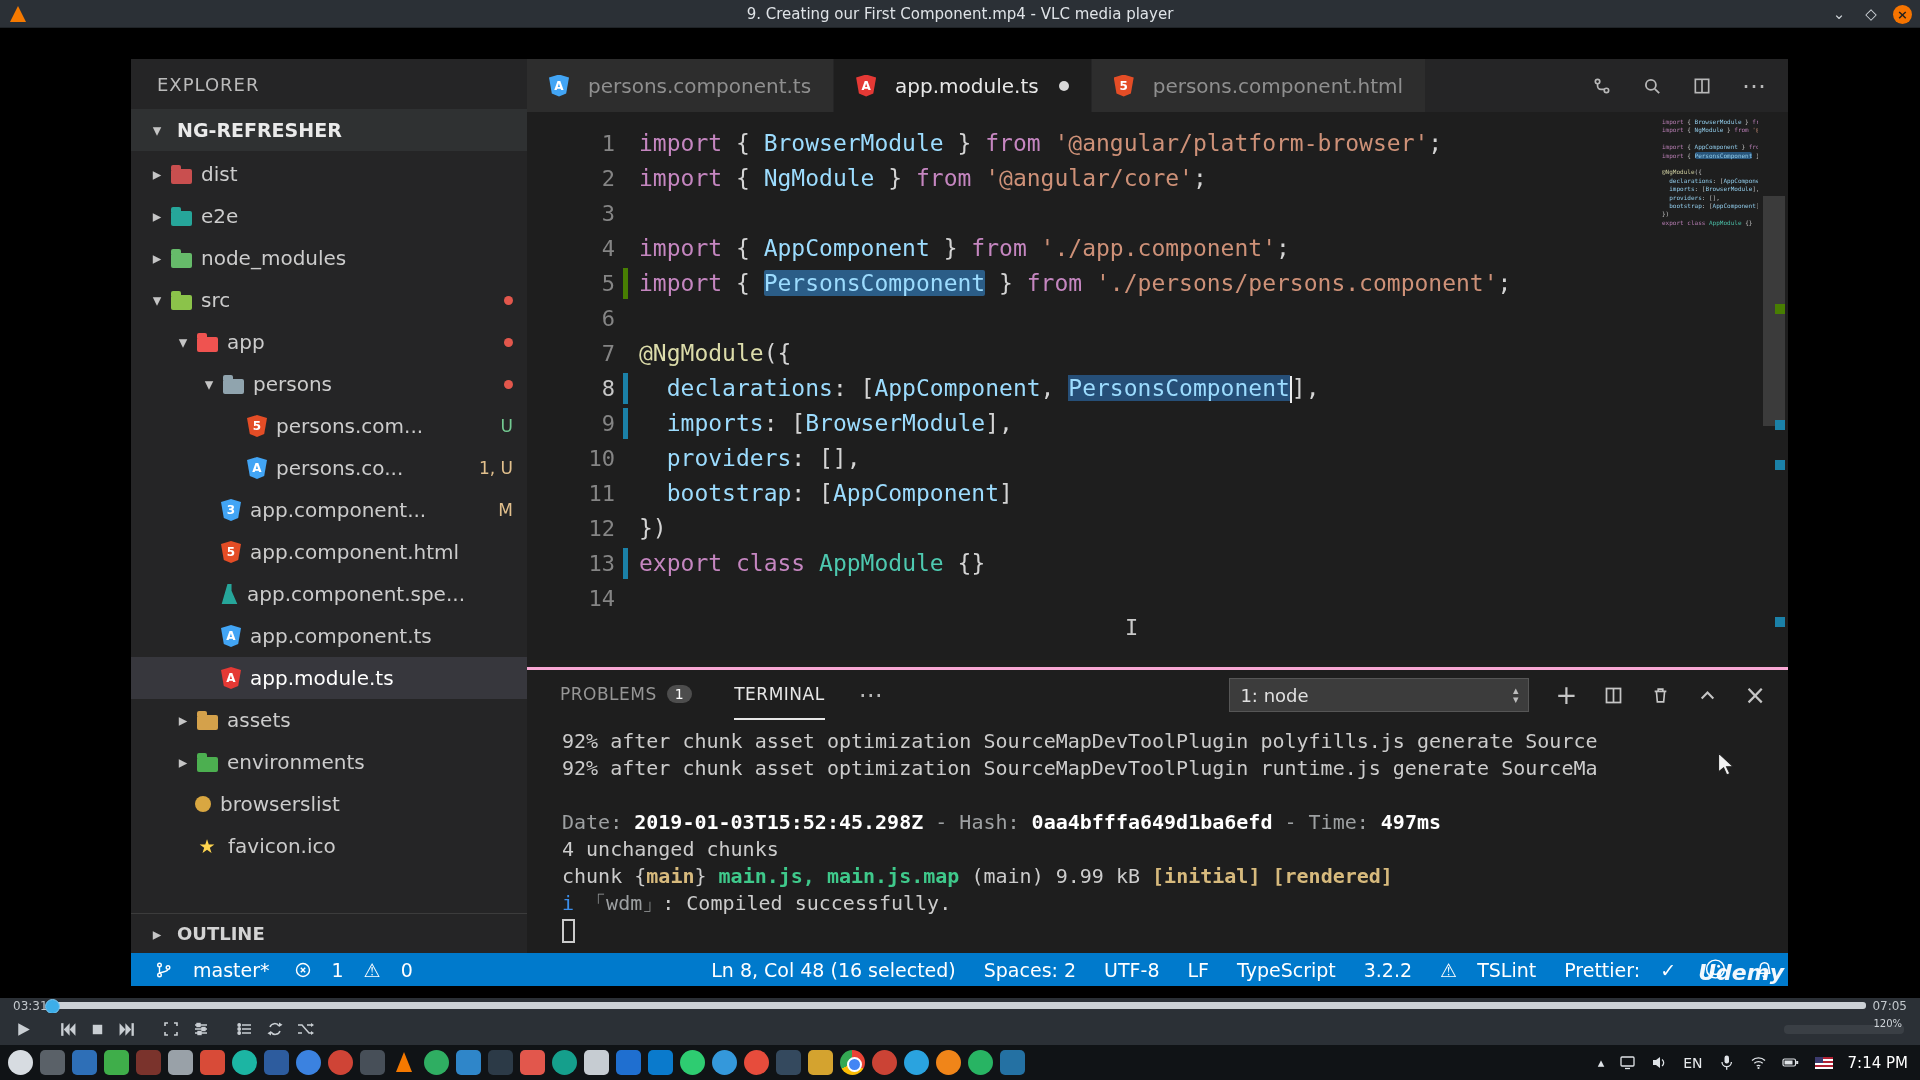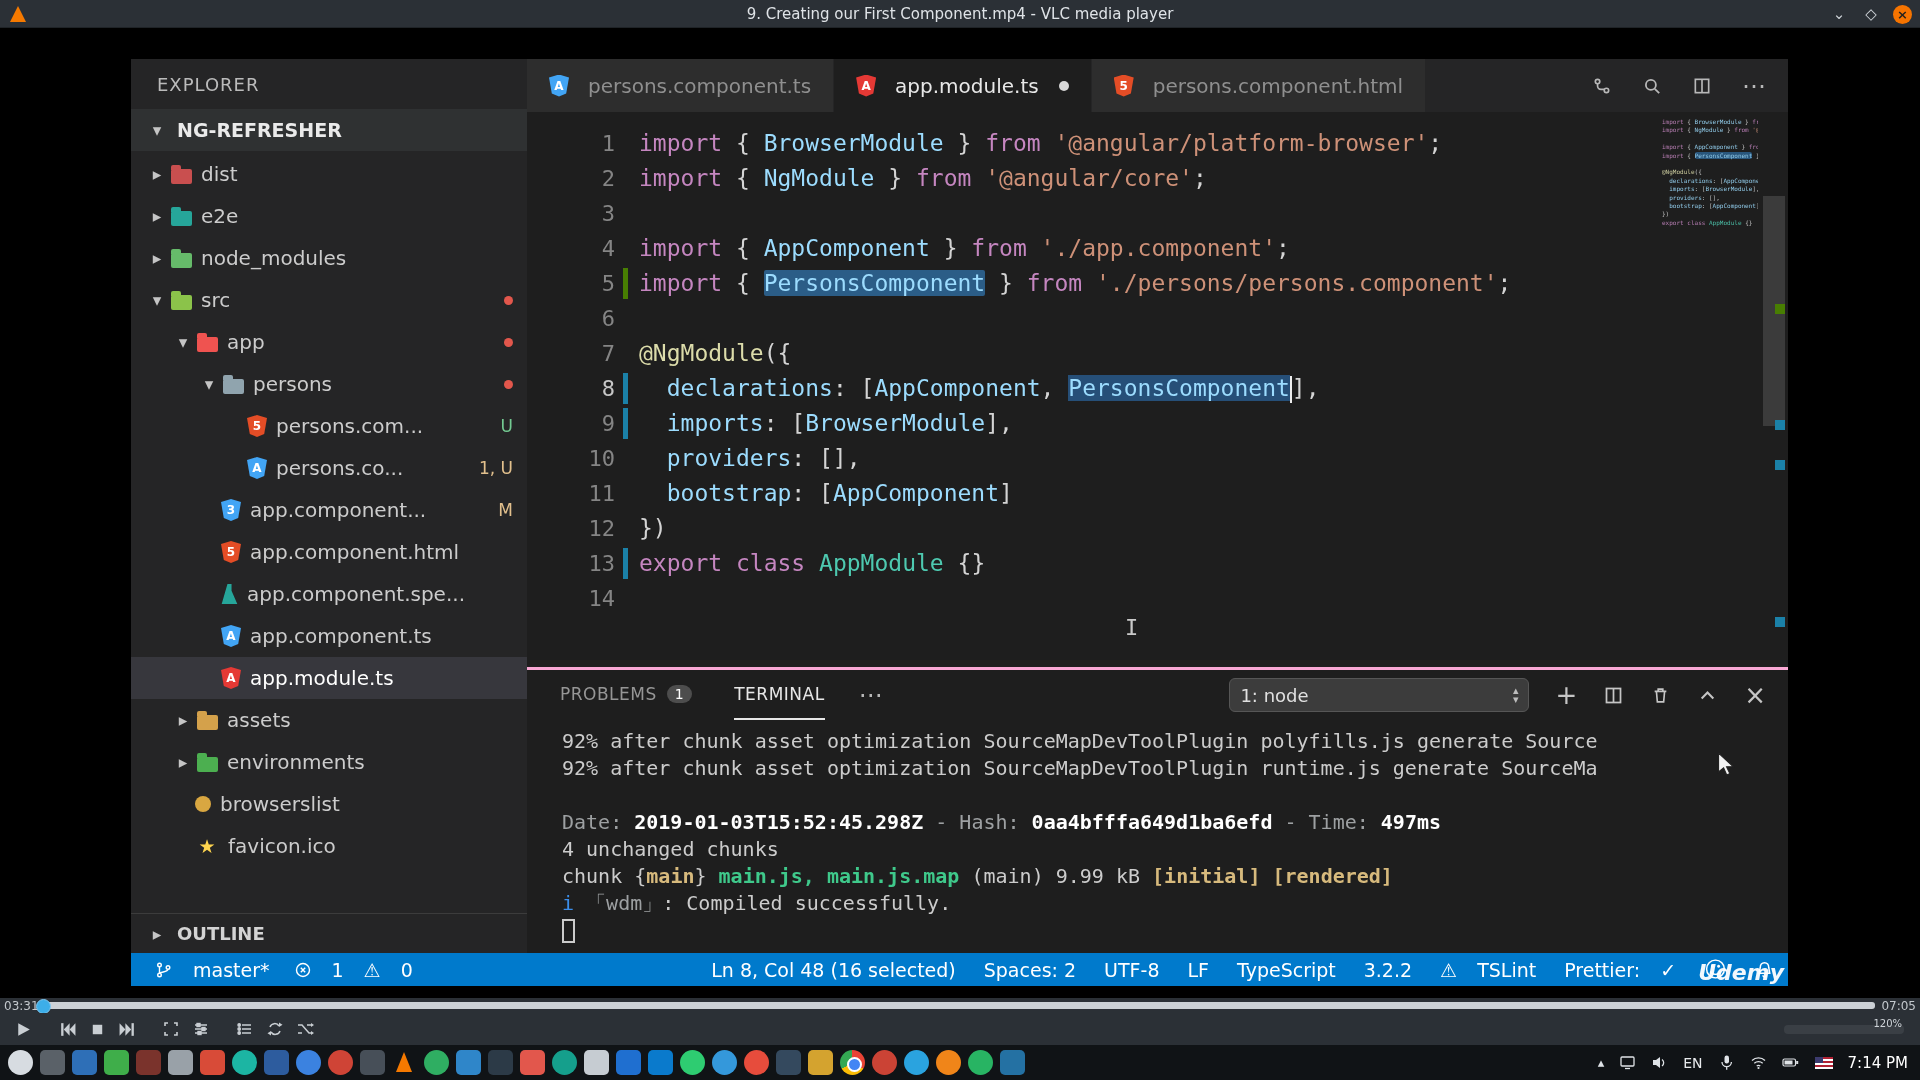--- a/index.html
+++ b/index.html
@@ -89,21 +89,21 @@
   
   .panel { height:286px; flex:none; border-top:3px solid #f9a8d4; background:#1e1e1e; display:flex; flex-direction:column; }
   .p-head { height:50px; flex:none; display:flex; align-items:center; padding-left:33px; }
   .p-tabs { display:flex; gap:42px; align-items:center; }
   .p-tab { font-size:17px; letter-spacing:.5px; color:#969696; display:flex; align-items:center; gap:10px;
     height:50px; border-bottom:2px solid transparent; }
   .p-tab.active { color:#e7e7e7; border-bottom-color:#e7e7e7; }
   .p-badge { background:#4d4d4d; color:#fff; font-size:14px; border-radius:10px; padding:1px 8px; }
   .p-more { margin-left:34px; color:#b8b8b8; font-size:24px; }
   .p-right { margin-left:auto; display:flex; align-items:center; gap:26px; padding-right:22px; color:#c5c5c5; }
-  .p-select { width:300px; height:34px; background:#3c3c3c; border:1px solid #565656; border-radius:6px;
+  .p-select { width:300px; height:34px; background:#3c3c3c; border:1px solid #565656; border-radius:0;
     display:flex; align-items:center; justify-content:space-between; padding:8px 10px; font-size:18px; color:#e0e0e0; }
   .p-sel-arrows { display:flex; flex-direction:column; line-height:9px; font-size:11px; color:#bdbdbd; }
   .p-ic { font-size:26px; color:#c5c5c5; display:flex; align-items:center; }
 
   .term { flex:1; padding:8px 0 0 35px; font-family:"DejaVu Sans Mono", monospace; font-size:20px; line-height:27px; overflow:hidden; }
   .tline { white-space:pre; }
   .tt-t { color:#cccccc; } .tt-dim { color:#9da0a2; }
   .tt-b { color:#ffffff; font-weight:bold; }
   .tt-y { color:#d7ba7d; font-weight:bold; }
   .tt-g { color:#3fc98b; font-weight:bold; }
@@ -119,21 +119,21 @@
   .watermark { position:absolute; right:4px; bottom:1px; font-size:22px; font-style:italic; font-weight:bold;
     color:rgba(255,255,255,.95); z-index:5; }
 
   
   .cursor-ibeam { position:absolute; left:1125px; top:556px; color:#c9c9c9;
     font-family:"DejaVu Sans Mono", monospace; font-size:22px; z-index:6; }
   .cursor-arrow { position:absolute; left:1716px; top:694px; z-index:6; }
 
   
   .seekrow { position:absolute; top:998px; left:0; width:1920px; height:15px; background:#2b3036;
-    display:flex; align-items:center; gap:6px; padding:0 4px; }
+    display:flex; align-items:center; gap:6px; padding:0 13px; }
   .timetxt { color:#c3c8cd; font-size:12px; flex:none; }
   .seek { flex:1; height:7px; background:#ccd1d6; border-radius:3px; position:relative; }
   .seek-fill { height:100%; background:linear-gradient(180deg,#4aa1e8,#2f6fc4); border-radius:3px; position:relative; }
   .seek-fill::after { content:""; position:absolute; right:-6px; top:-3.5px; width:13px; height:13px;
     border-radius:50%; background:#3daee9; border:1px solid #7fc7f0; }
 
   .ctrlrow { position:absolute; top:1013px; left:0; width:1920px; height:32px; background:#2b3036;
     display:flex; align-items:center; padding-left:8px; }
   .cbtn { width:30px; height:26px; display:flex; align-items:center; justify-content:center; }
   .cgap { width:14px; }

